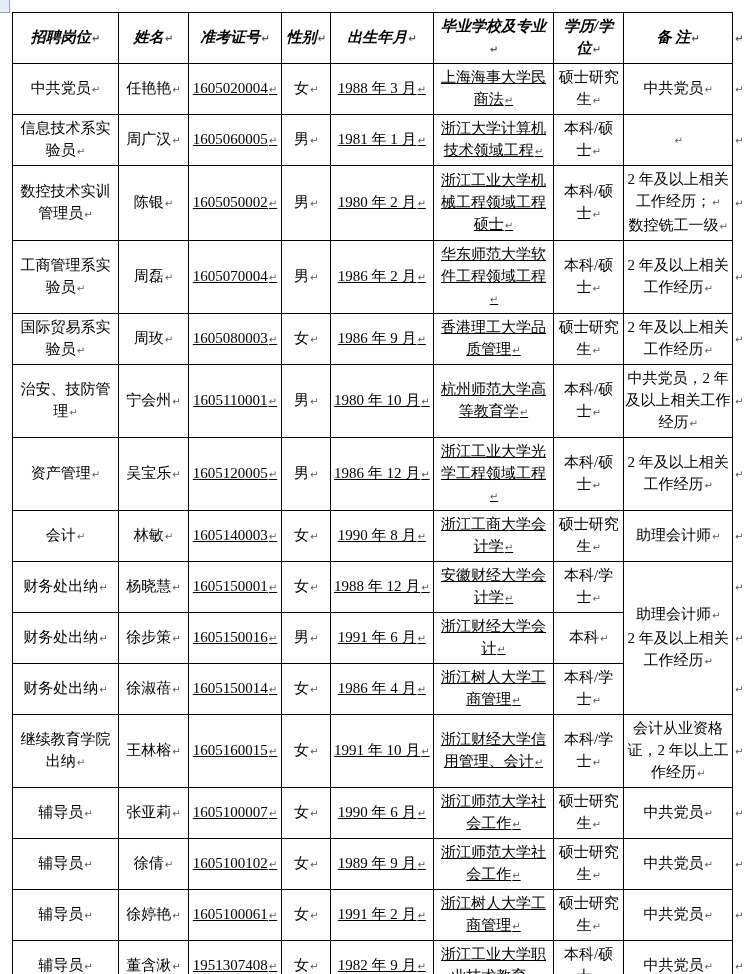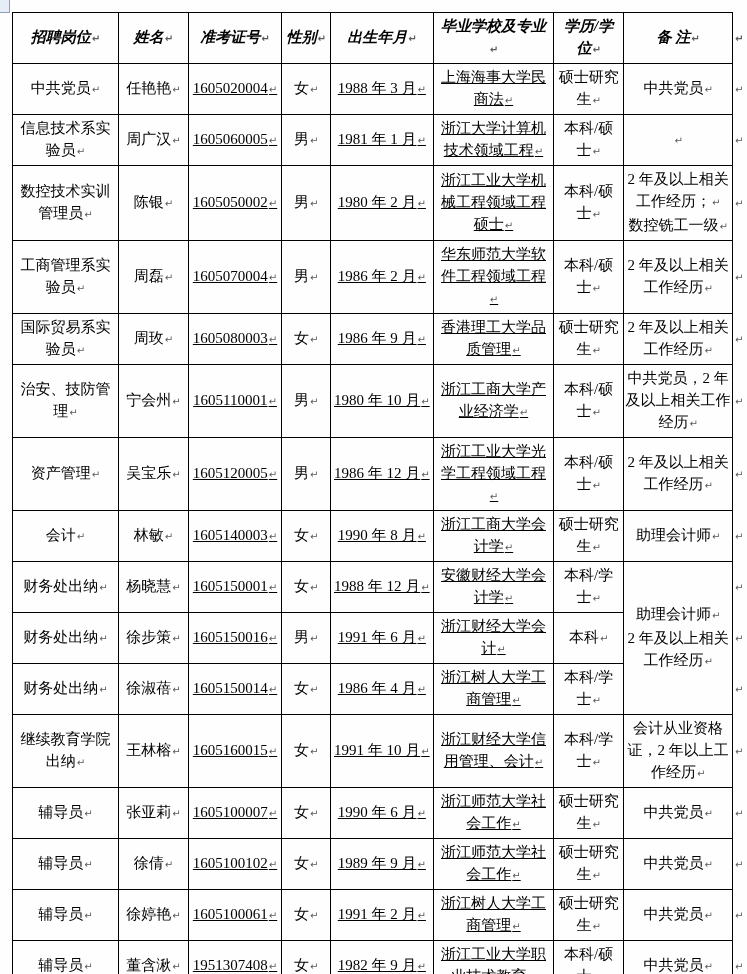--- a/index.html
+++ b/index.html
@@ -246,21 +246,21 @@
         <td class="col-ticket">
           <div class="para"><span>1605110001</span><span class="pmark">↵</span></div>
         </td>
         <td class="col-gender">
           <div class="para"><span>男</span><span class="pmark">↵</span></div>
         </td>
         <td class="col-birth">
           <div class="para"><span>1980 年 10 月</span><span class="pmark">↵</span></div>
         </td>
         <td class="col-school">
-          <div class="para"><span>浙江工商大学产业经济学</span><span class="pmark">↵</span></div>
+          <div class="para"><span>杭州师范大学高等教育学</span><span class="pmark">↵</span></div>
         </td>
         <td class="col-degree">
           <div class="para"><span>本科/硕士</span><span class="pmark">↵</span></div>
         </td>
         <td class="col-remark">
           <div class="para"><span>中共党员，2 年及以上相关工作经历</span><span class="pmark">↵</span></div>
         </td>
         <td class="rowend">
           <div class="para"><span class="pmark">↵</span></div>
         </td>

